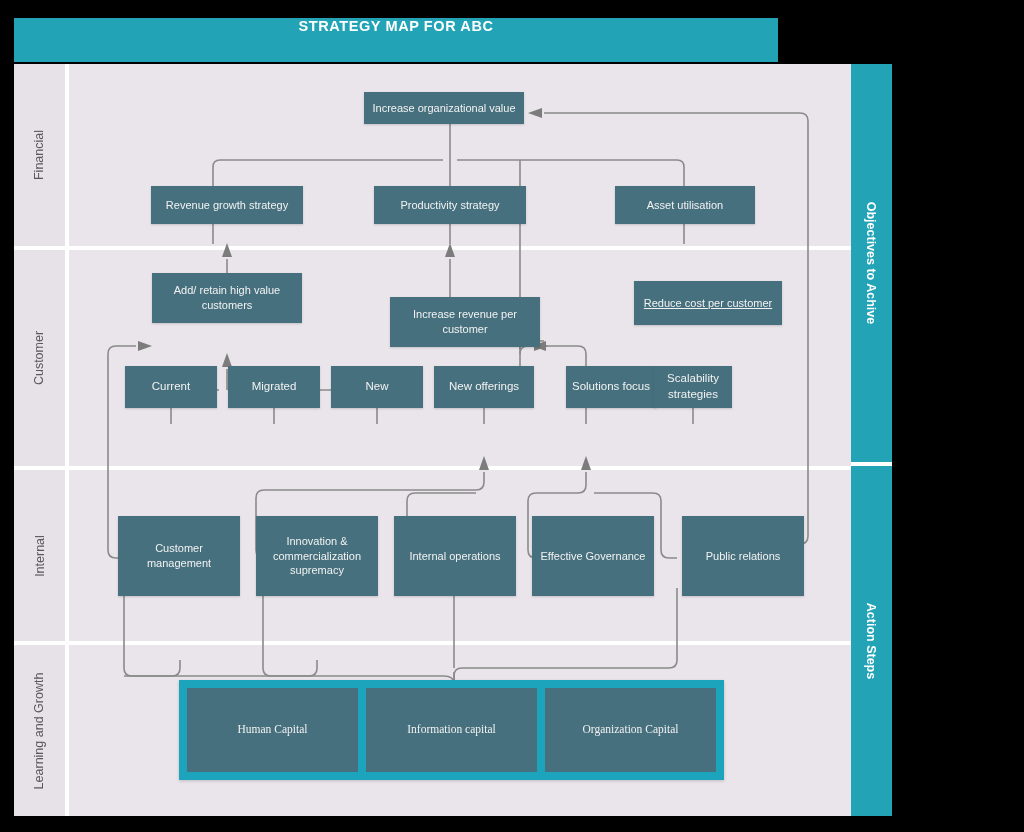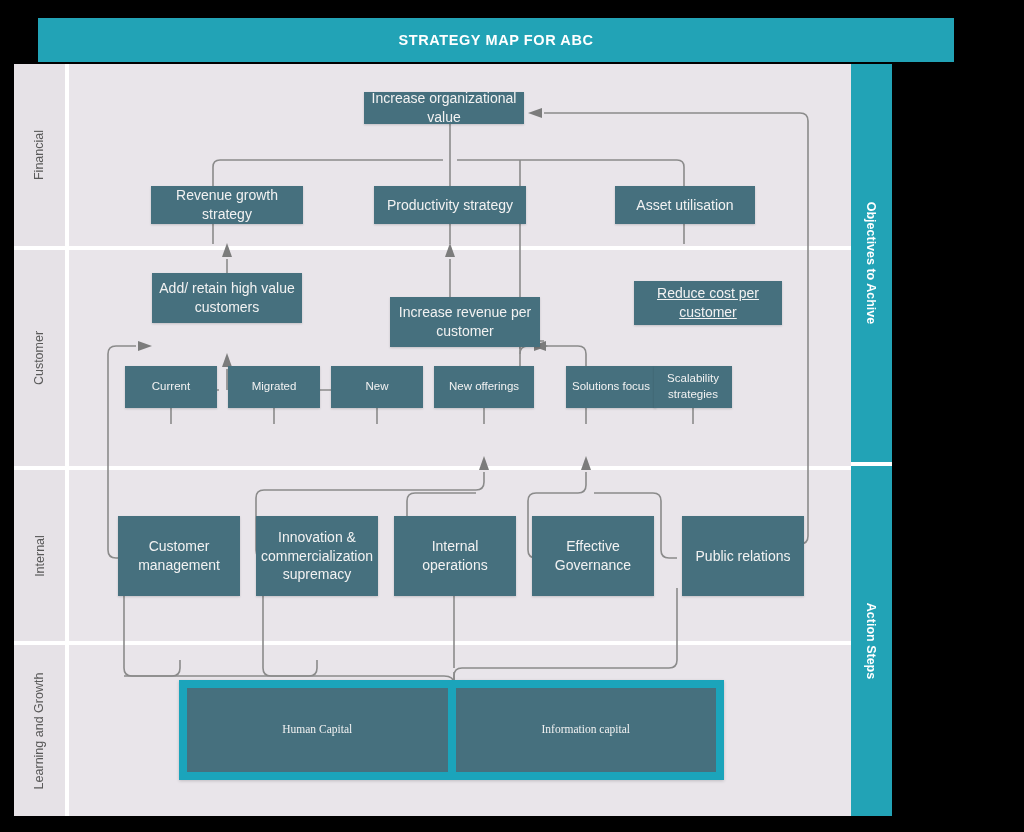--- a/index.html
+++ b/index.html
@@ -13,23 +13,23 @@
   #app {
     position: relative;
     width: 1024px; height: 832px;
     background: #000000;
   }
 
   
   #title-bar {
     position: absolute;
     left: 14px; top: 18px;
-    width: 916px; height: 44px;
+    width: 764px; height: 44px;
     background: #22a3b6;
-    display: flex; align-items: center; justify-content: center; margin-left: 24px;
+    display: flex; align-items: flex-start; justify-content: center;
   }
   #title-bar .title-text {
     color: #ffffff;
     font-size: 14.5px;
     font-weight: bold;
     letter-spacing: 0.6px;
   }
 
   
   #frame {
@@ -85,21 +85,21 @@
   #connectors path { fill: none; stroke: #8b8b8b; stroke-width: 1.6; }
   #connectors polygon { fill: #7c7c7c; }
 
   
   .node {
     position: absolute;
     background: #46707e;
     color: #f2f2f2;
     display: flex; align-items: center; justify-content: center;
     text-align: center;
-    font-size: 14px;
+    font-size: 11px;
     line-height: 1.35;
     padding: 2px 6px;
     box-shadow: 0 1px 2px rgba(0,0,0,0.16);
   }
   .node.sub { font-size: 11.5px; }
 
   
   #lg-group {
     position: absolute;
     background: #1ba4bb;
@@ -274,16 +274,19 @@
       <span>Public relations</span>
     </div>
 
     <div id="lg-group" style="left:165px; top:616px; width:545px; height:100px;">
       <div class="node">
         <span>Human Capital</span>
       </div>
       <div class="node">
         <span>Information capital</span>
       </div>
+      <div class="node">
+        <span>Organization Capital</span>
+      </div>
     </div>
 
   </div>
 </div>
 
 </body></html>

